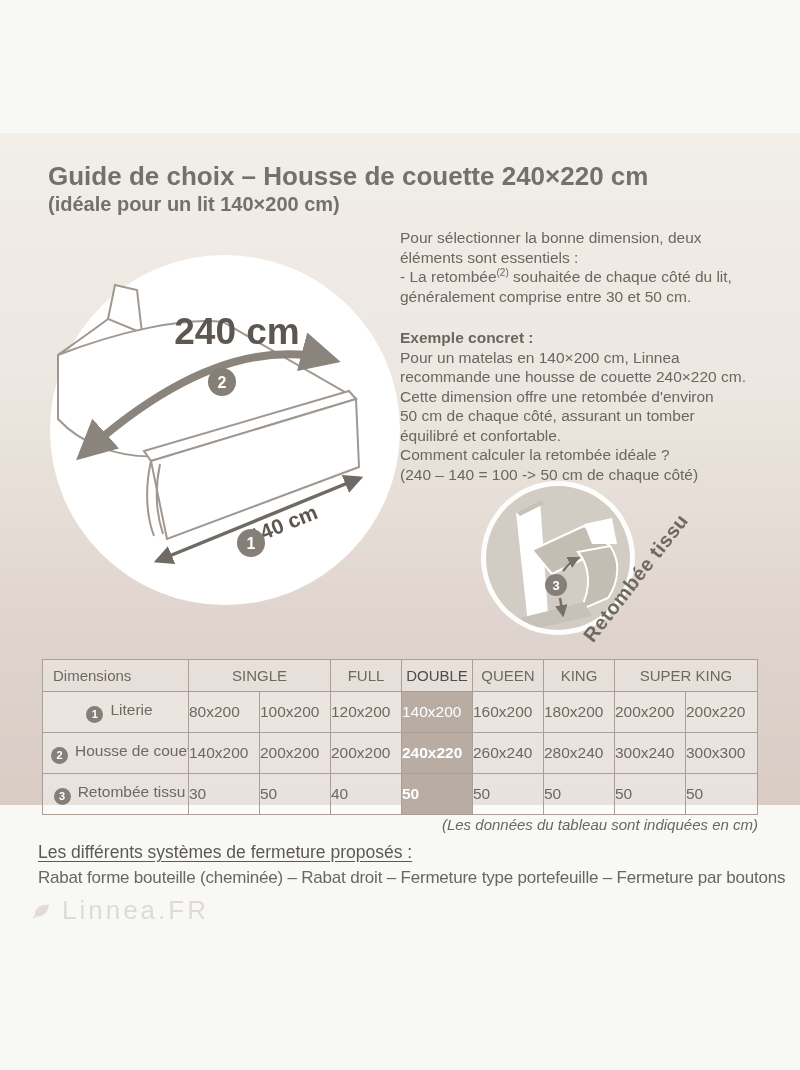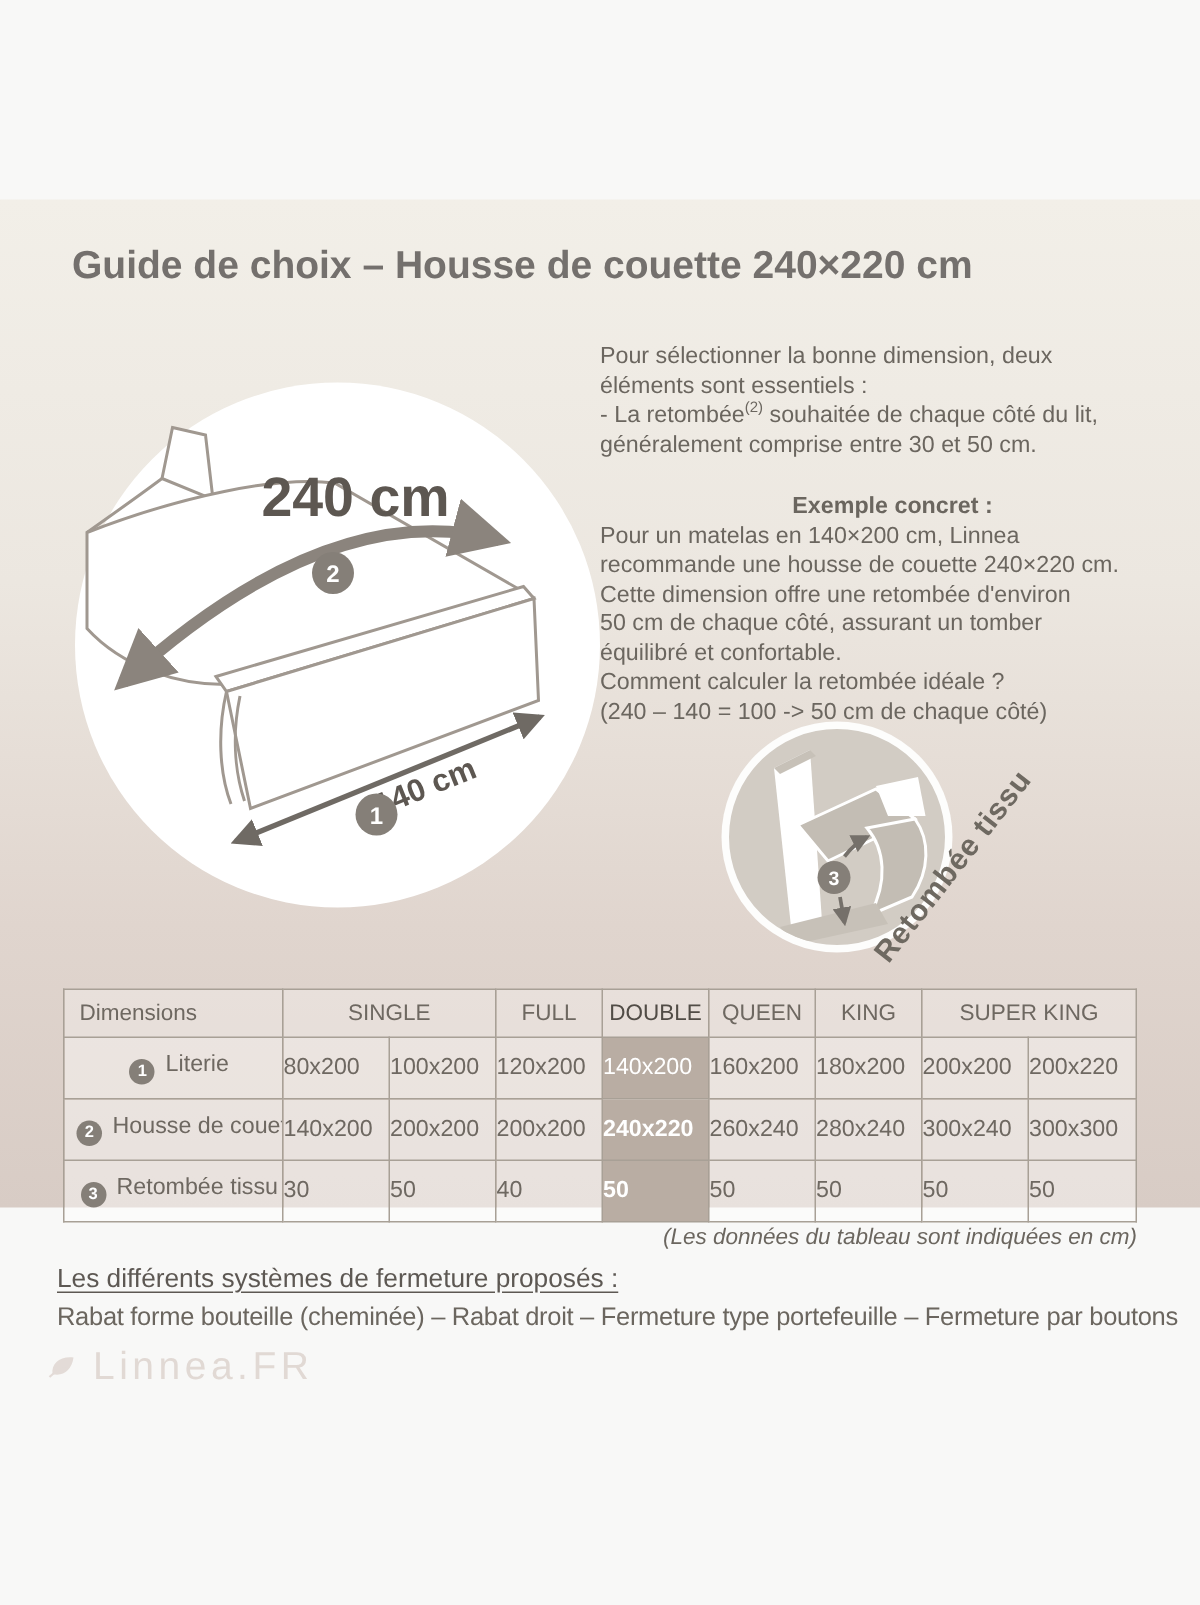--- a/index.html
+++ b/index.html
@@ -6,21 +6,21 @@
   body{font-family:"Liberation Sans","DejaVu Sans",sans-serif;}
   .canvas{position:relative;width:800px;height:1070px;background:#f8f8f7;overflow:hidden;}
   .panel{position:absolute;left:0;top:133px;width:800px;height:672px;
          background:linear-gradient(180deg,#f2efe8 0%,#ece7e0 38%,#e0d5ce 72%,#d8ccc5 100%);}
   .page-title{position:absolute;left:48px;top:28px;font-size:26px;font-weight:bold;color:#74706d;white-space:nowrap;}
   .page-subtitle{position:absolute;left:48px;top:60px;font-size:20px;font-weight:bold;color:#74706d;white-space:nowrap;}
 
   .txtblock{position:absolute;left:400px;width:390px;color:#6b665f;font-size:15.5px;line-height:19.5px;}
   .txtblock .ln{white-space:nowrap;}
   .txtblock sup{font-size:10px;line-height:0;}
-  .ex-heading{font-weight:bold;text-align:center;}
+  .ex-heading{font-weight:bold;}
 
   .big-circle{position:absolute;left:50px;top:122px;width:350px;height:350px;border-radius:50%;background:#ffffff;}
   .small-circle{position:absolute;left:486px;top:353px;width:144px;height:144px;border-radius:50%;
                 background:#d2ccc4;border:5px solid rgba(255,255,255,0.95);box-sizing:content-box;
                 margin-left:-5px;margin-top:-5px;overflow:hidden;}
   .drop-label{position:absolute;left:588px;top:495px;transform:rotate(-52deg);transform-origin:0 50%;
               font-size:20px;font-weight:bold;color:#6e6961;white-space:nowrap;letter-spacing:0.5px;}
 
   table.sizes{position:absolute;left:42px;top:526px;border-collapse:collapse;table-layout:fixed;width:715px;}
   table.sizes th,table.sizes td{border:1px solid #a8a096;overflow:hidden;padding:0;}
@@ -42,20 +42,21 @@
   .watermark{position:absolute;left:30px;top:762px;display:flex;align-items:center;opacity:0.55;}
   .watermark .wm-text{font-size:26px;color:#cfc0b9;letter-spacing:3px;margin-left:8px;}
 </style>
 </head>
 <body>
 
 <div class="canvas">
   <div class="panel">
 
     <div class="page-title">Guide de choix – Housse de couette 240×220 cm</div>
+    <div class="page-subtitle">(idéale pour un lit 140×200 cm)</div>
 
     <div class="txtblock" style="top:95px;">
       <div class="ln">Pour sélectionner la bonne dimension, deux</div>
       <div class="ln">éléments sont essentiels :</div>
       <div class="ln"><span>- La retombée</span><sup>(2)</sup><span> souhaitée de chaque côté du lit,</span></div>
       <div class="ln">généralement comprise entre 30 et 50 cm.</div>
     </div>
 
     <div class="txtblock" style="top:195px;">
       <div class="ln ex-heading">Exemple concret :</div>

